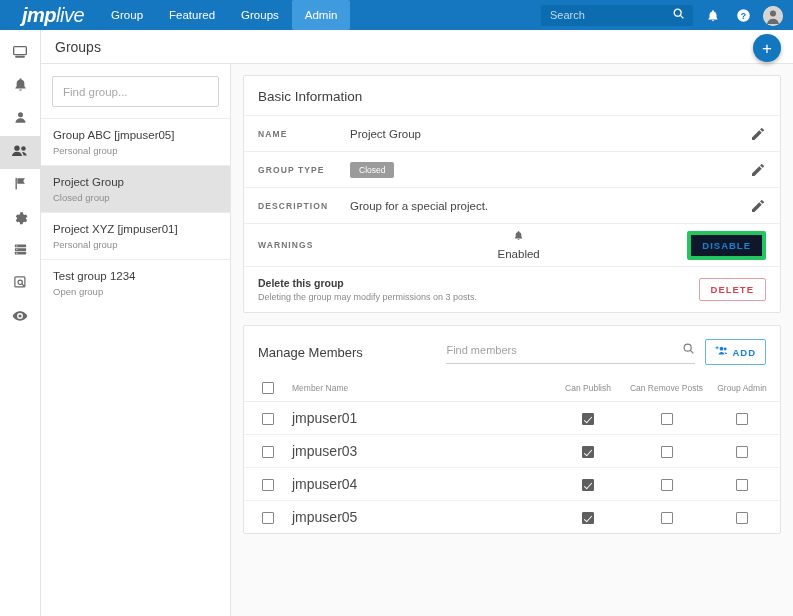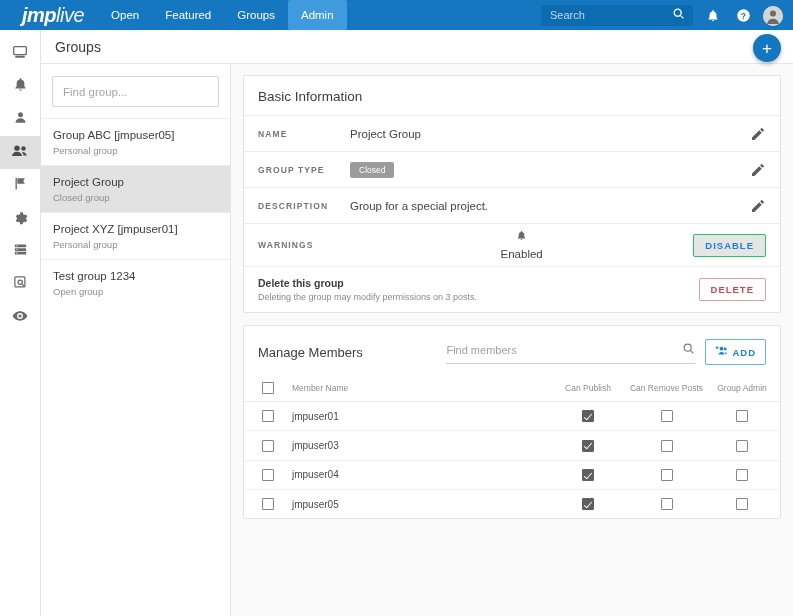--- a/index.html
+++ b/index.html
@@ -130,21 +130,21 @@
     font-weight: 600; width: 92px; flex-shrink: 0;
   }
   .row-value { font-size: 11.5px; color: #444; flex: 1; }
   .pencil { cursor: pointer; width: 16px; height: 16px; }
   .badge {
     display: inline-block; background: #9b9b9b; color: #fff;
     font-size: 8.5px; padding: 3px 9px; border-radius: 2px;
   }
   .warn-val { display: flex; align-items: center; gap: 5px; flex-direction: column; }
   .btn-outline {
-    border: 1px solid #22c55e; color: #1883d4; background: #e5e5e5;
+    border: 4px solid #22c55e; color: #1883d4; background: #0f172a;
     font-size: 9.5px; letter-spacing: 1px; font-weight: 600;
     padding: 5px 11px; border-radius: 2px; cursor: pointer;
     font-family: "Liberation Sans", sans-serif;
   }
   .btn-danger {
     border: 1px solid #e89ba1; color: #d9434f; background: #fff;
     font-size: 9.5px; letter-spacing: 1px; font-weight: 600;
     padding: 5px 11px; border-radius: 2px; cursor: pointer;
     font-family: "Liberation Sans", sans-serif;
   }
@@ -181,21 +181,21 @@
 
   table.members { width: 100%; border-collapse: collapse; }
   table.members th {
     font-size: 8.5px; color: #8d8d8d; font-weight: 400;
     padding: 7px 0; border-bottom: 1px solid #ececec;
     text-align: center; line-height: 11px;
   }
   table.members th.nm { text-align: left; }
   table.members td {
     padding: 8px 0; border-bottom: 1px solid #f0f0f0;
-    font-size: 10px; color: #4a4a4a; text-align: center;
+    font-size: 14px; color: #4a4a4a; text-align: center;
   }
   table.members tr:last-child td { border-bottom: none; }
   table.members td.nm { text-align: left; }
   .cb {
     width: 12px; height: 12px; border: 1.5px solid #868686;
     border-radius: 1px; display: inline-block; cursor: pointer;
     background: #fff; vertical-align: middle;
   }
   .cb.checked {
     background: #5f5f5f; border-color: #5f5f5f;
@@ -226,21 +226,21 @@
   }
 </style>
 </head>
 <body>
 
 <div class="topnav">
   <div class="brand">
     <span>jmp</span>
       <span class="light">live</span>
   </div>
-  <div class="navlink">Open</div>
+  <div class="navlink">Group</div>
   <div class="navlink">Featured</div>
   <div class="navlink">Groups</div>
   <div class="navlink active">Admin</div>
 
   <div class="nav-right">
     <div class="searchbox">
       <input placeholder="Search" style="">
       <span>
         <svg width="13" height="13" viewBox="0 0 24 24" fill="none" stroke="#ffffff" stroke-width="2.4">
           <circle cx="10.5" cy="10.5" r="6.5"></circle>

